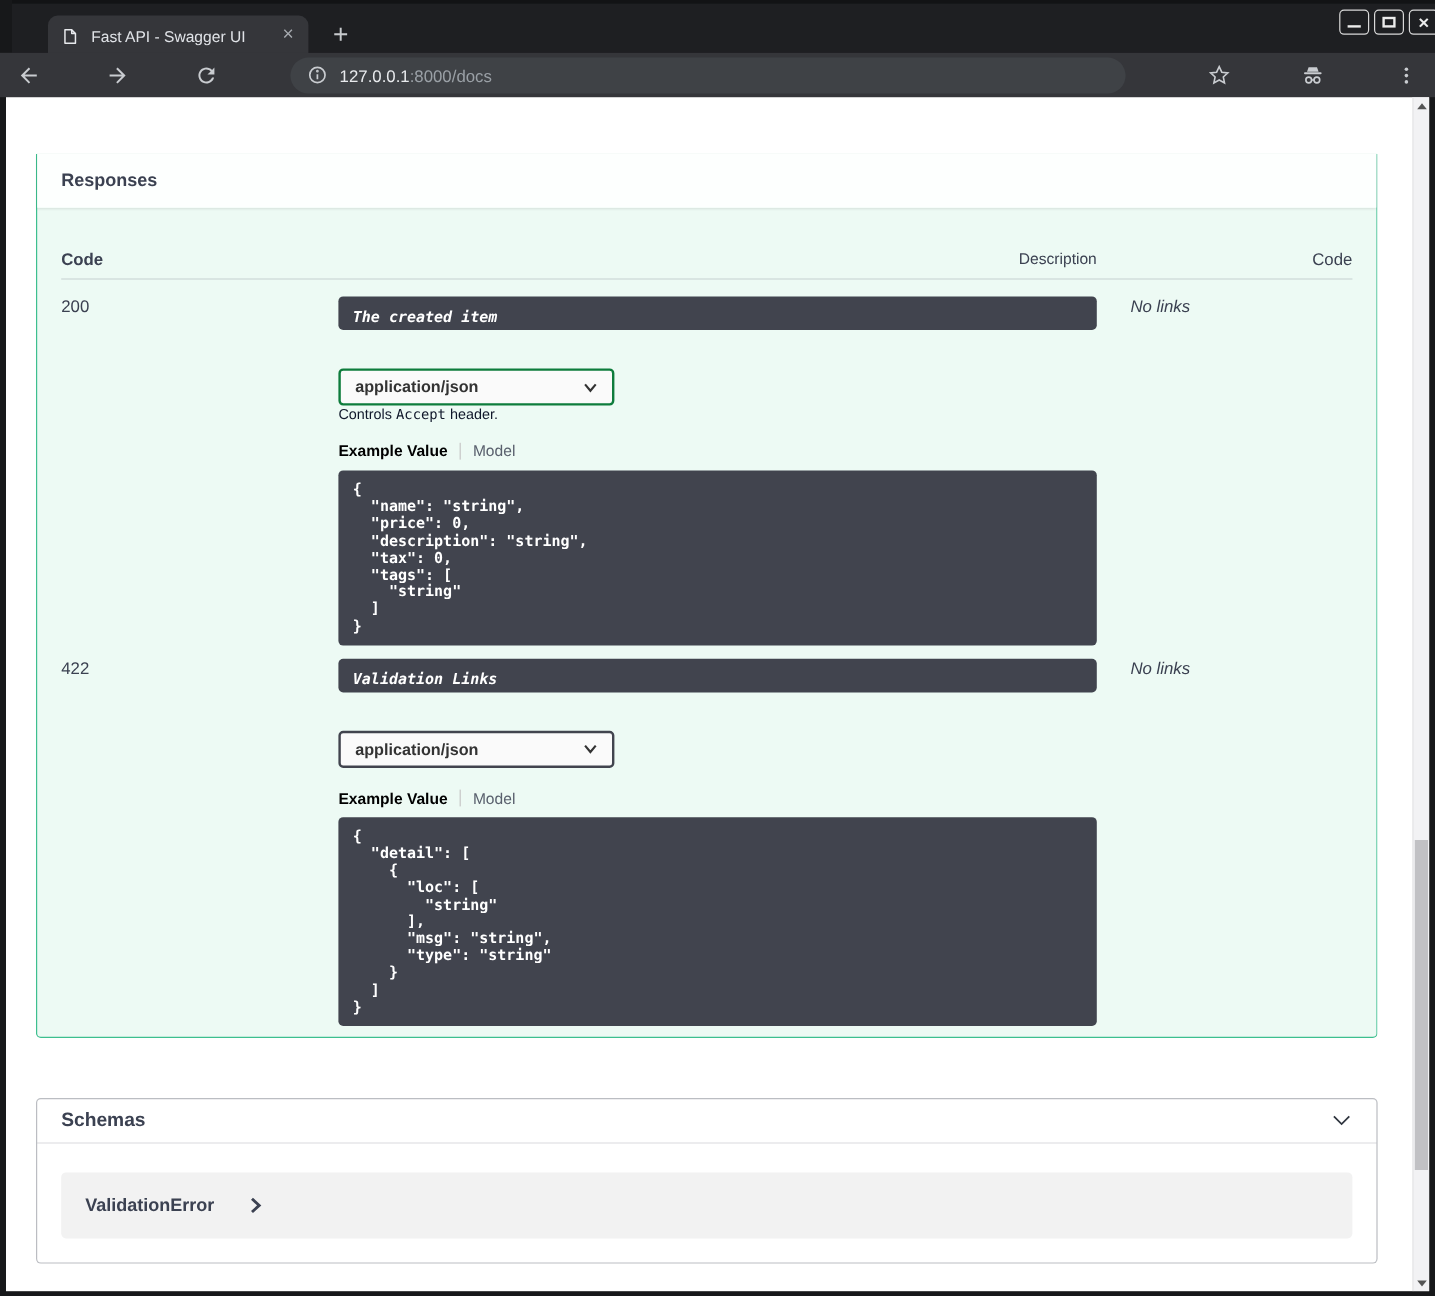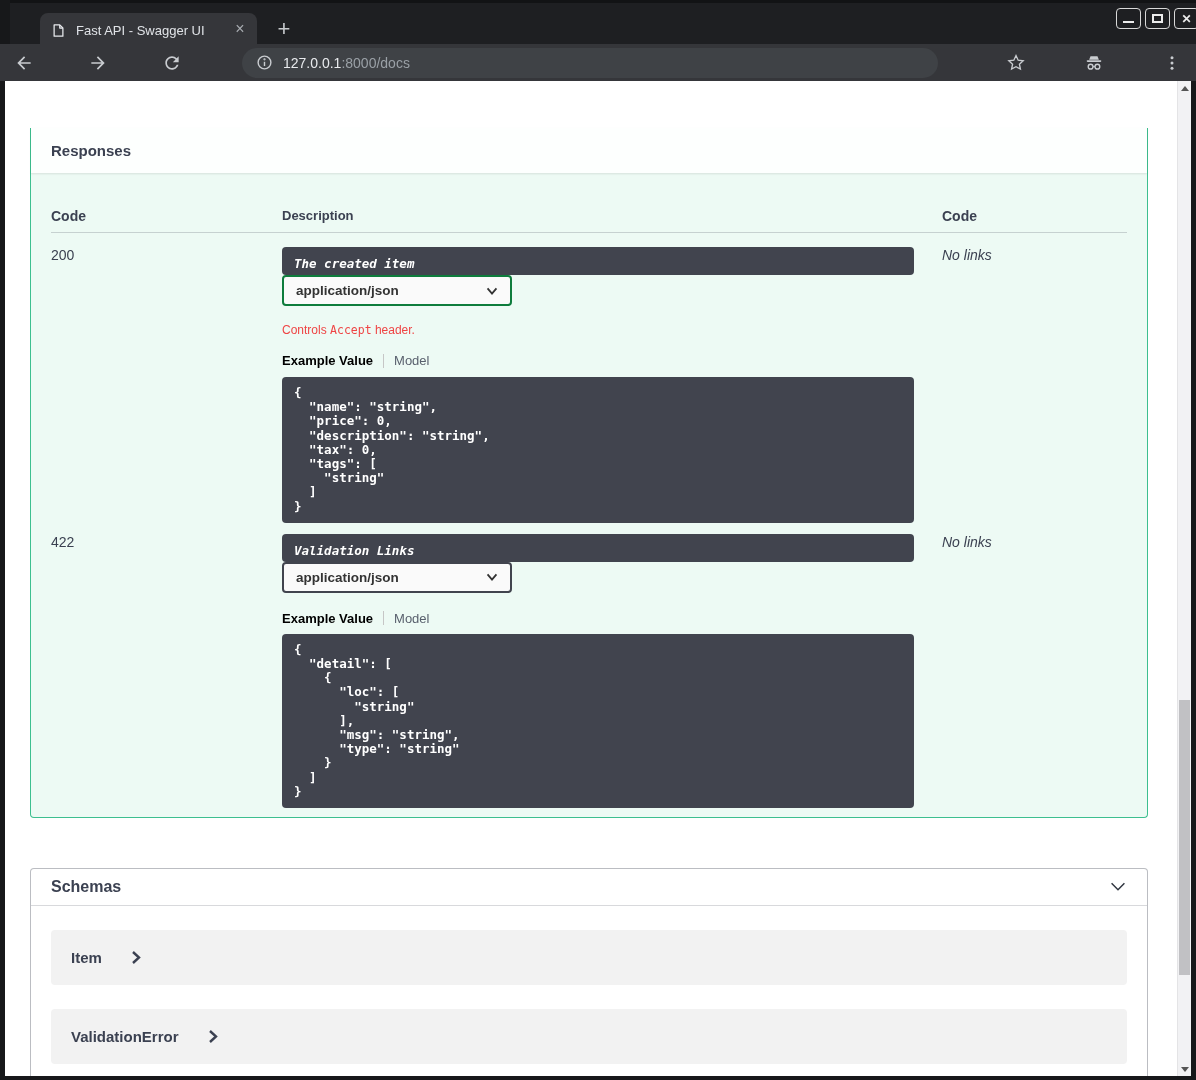--- a/index.html
+++ b/index.html
@@ -37,31 +37,31 @@
   .content { position:absolute; left:5px; right:5px; top:81px; bottom:4px; background:#ffffff; overflow:hidden; }
 
   .opblock { margin-left:25px; width:1118px; background:#edfaf4; border:1px solid #3dbf8f; border-top:none; border-radius:0 0 4px 4px; padding-bottom:9px; }
   .opblock-section-header { margin-top:47px; height:45px; background:rgba(255,255,255,.85); box-shadow:0 1px 2px rgba(0,0,0,.1); display:flex; align-items:center; padding:0 20px; }
   .opblock-section-header h4 { font-size:15px; font-weight:bold; color:#3b4151; }
 
   .rtable { margin:35px 20px 0 20px; color:#3b4151; }
   .grid-row { display:grid; grid-template-columns:231px 632px 1fr; }
   .hdr-row { padding-bottom:8px; border-bottom:1px solid rgba(59,65,81,.22); }
   .hdr-code { font-size:14px; font-weight:bold; }
-  .hdr-other { font-size:13px; font-weight:bold; }
+  .hdr-other { font-size:13px; font-weight:normal;text-align:right; }
   .row-1 { padding-top:14px; }
   .row-2 { padding-top:11px; }
   .status-code { font-size:14px; }
   .links-cell { padding-left:28px; font-size:14px; font-style:italic; color:#3b4151; }
 
   .md-box { height:28px; line-height:34px; background:#41444e; border-radius:4px; padding:0 12px; color:#ffffff; font-family:"DejaVu Sans Mono", monospace; font-size:12.5px; font-style:italic; font-weight:bold; }
-  .select-box { margin-top:0; width:230px; height:31px; background:#fafafa; border-radius:4px; display:flex; align-items:center; justify-content:space-between; padding:0 10px 0 12px; font-size:13.5px; font-weight:bold; color:#333333; }
+  .select-box { margin-top:32px; width:230px; height:31px; background:#fafafa; border-radius:4px; display:flex; align-items:center; justify-content:space-between; padding:0 10px 0 12px; font-size:13.5px; font-weight:bold; color:#333333; }
   .select-green { border:2px solid #0e7c3c; }
   .select-dark { border:2px solid #41444e; }
-  .accept-note { margin-top:17px; font-size:12px; color:#ef4444; }
+  .accept-note { margin-top:0; font-size:12px; color:#0f172a; }
   .accept-note code { font-family:"DejaVu Sans Mono", monospace; font-size:11.5px; }
   .ev-tabs { display:flex; align-items:center; font-size:13px; }
   .ev-tabs .tab-active { font-weight:bold; color:#000000; }
   .ev-tabs .tab-divider { width:1px; height:14px; background:#c6c6c6; margin:0 10px; }
   .ev-tabs .tab-model { color:#59606d; }
   .tabs-1 { margin-top:16px; }
   .tabs-2 { margin-top:18px; }
   .code-pre { background:#41444e; border-radius:4px; padding:9px 12px; }
   .code-pre pre { font-family:"DejaVu Sans Mono", monospace; font-size:12.5px; line-height:14.2px; font-weight:bold; color:#ffffff; white-space:pre; }
   .pre-1 { margin-top:9px; }
@@ -239,28 +239,20 @@
 
   <div class="schemas">
     <div class="schemas-header">
       <h4>Schemas</h4>
       <svg width="22" height="22" viewBox="0 0 24 24" fill="none" stroke="#2f353f" stroke-width="1.6">
           <polyline points="5,8 12,15 19,8"></polyline>
         </svg>
     </div>
     <div class="schemas-body">
       <div class="model-card">
-        <span class="model-name">Item</span>
-        <span class="model-arrow">
-          <svg width="12" height="17" viewBox="0 0 12 17" fill="none" stroke="#3b4151" stroke-width="2.4">
-              <polyline points="3,3 9,8.5 3,14"></polyline>
-            </svg>
-        </span>
-      </div>
-      <div class="model-card">
         <span class="model-name">ValidationError</span>
         <span class="model-arrow">
           <svg width="12" height="17" viewBox="0 0 12 17" fill="none" stroke="#3b4151" stroke-width="2.4">
               <polyline points="3,3 9,8.5 3,14"></polyline>
             </svg>
         </span>
       </div>
     </div>
   </div>
 

